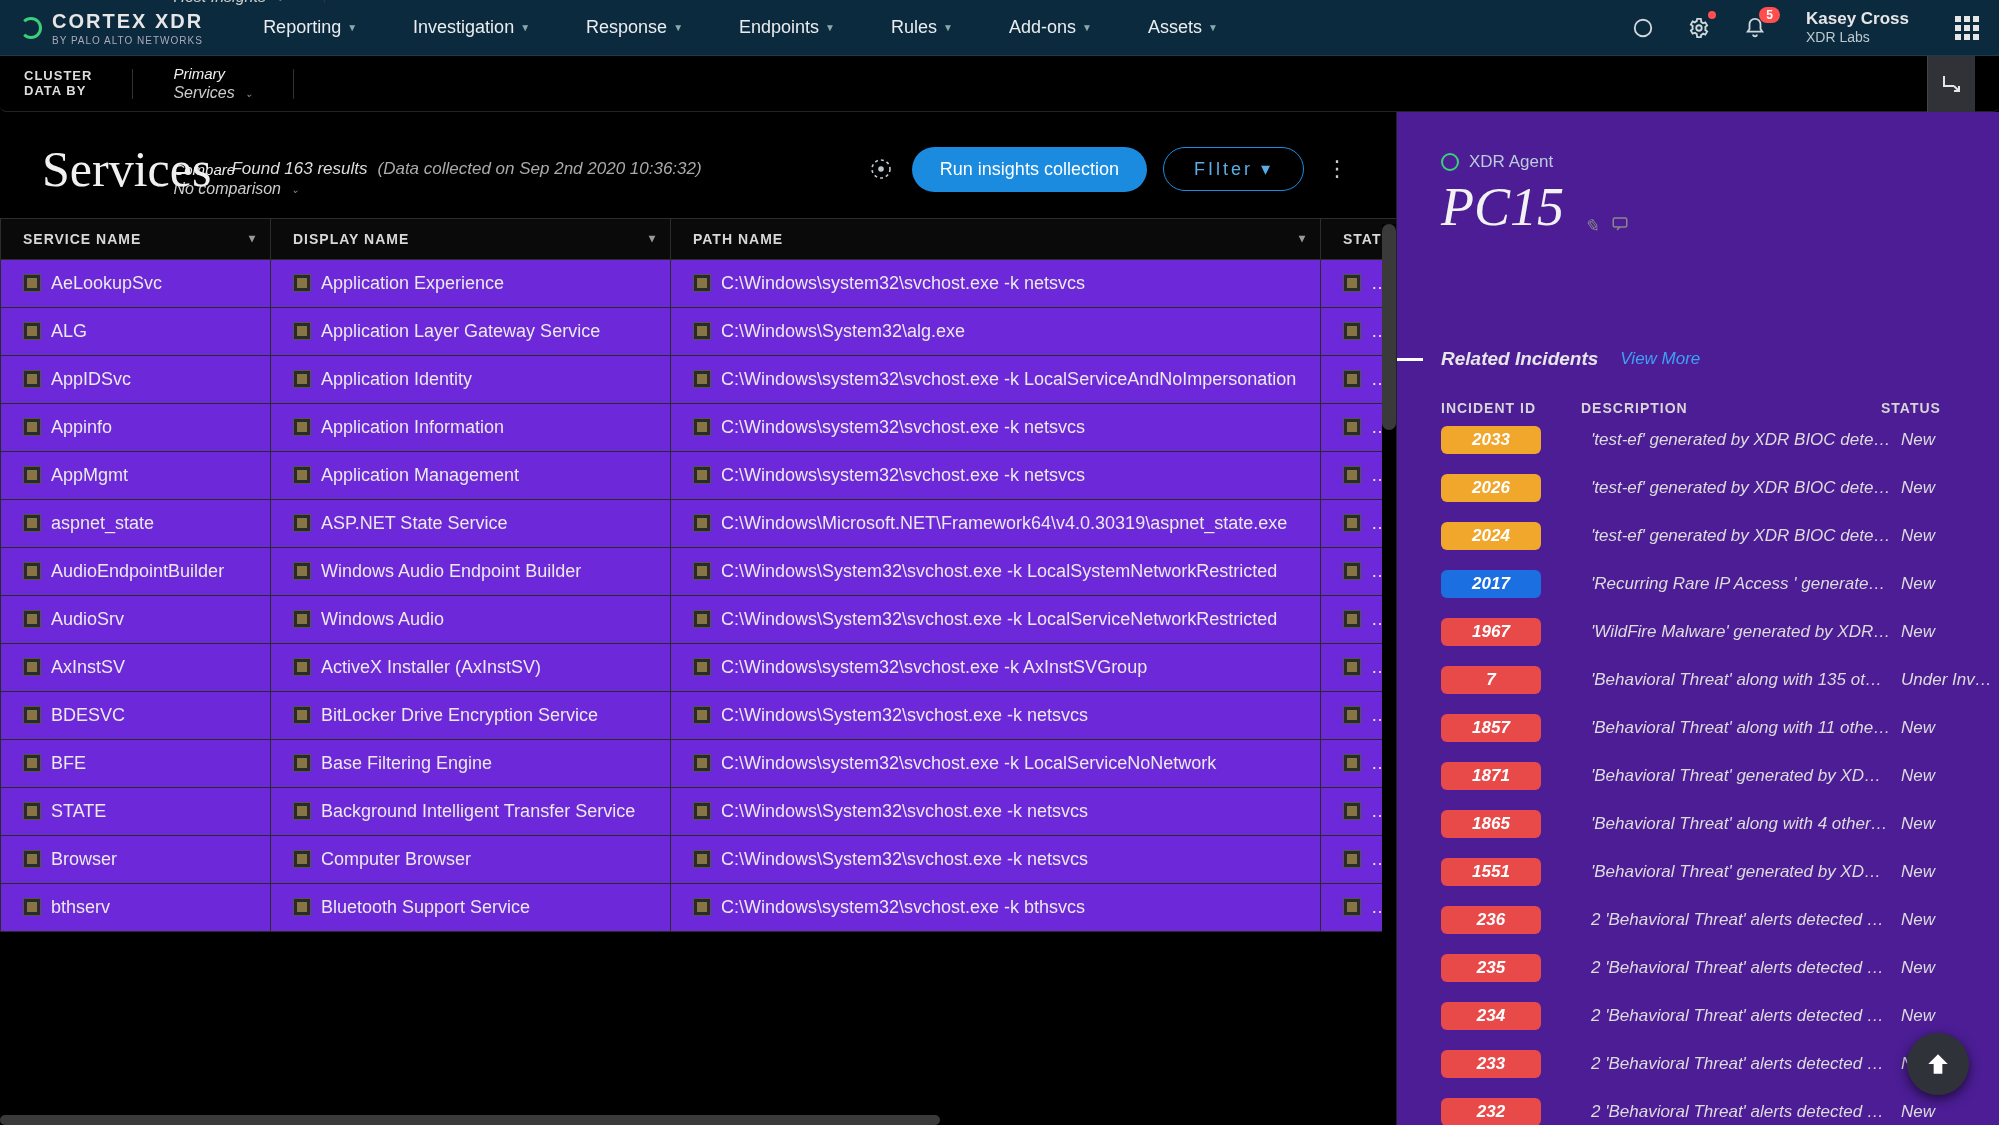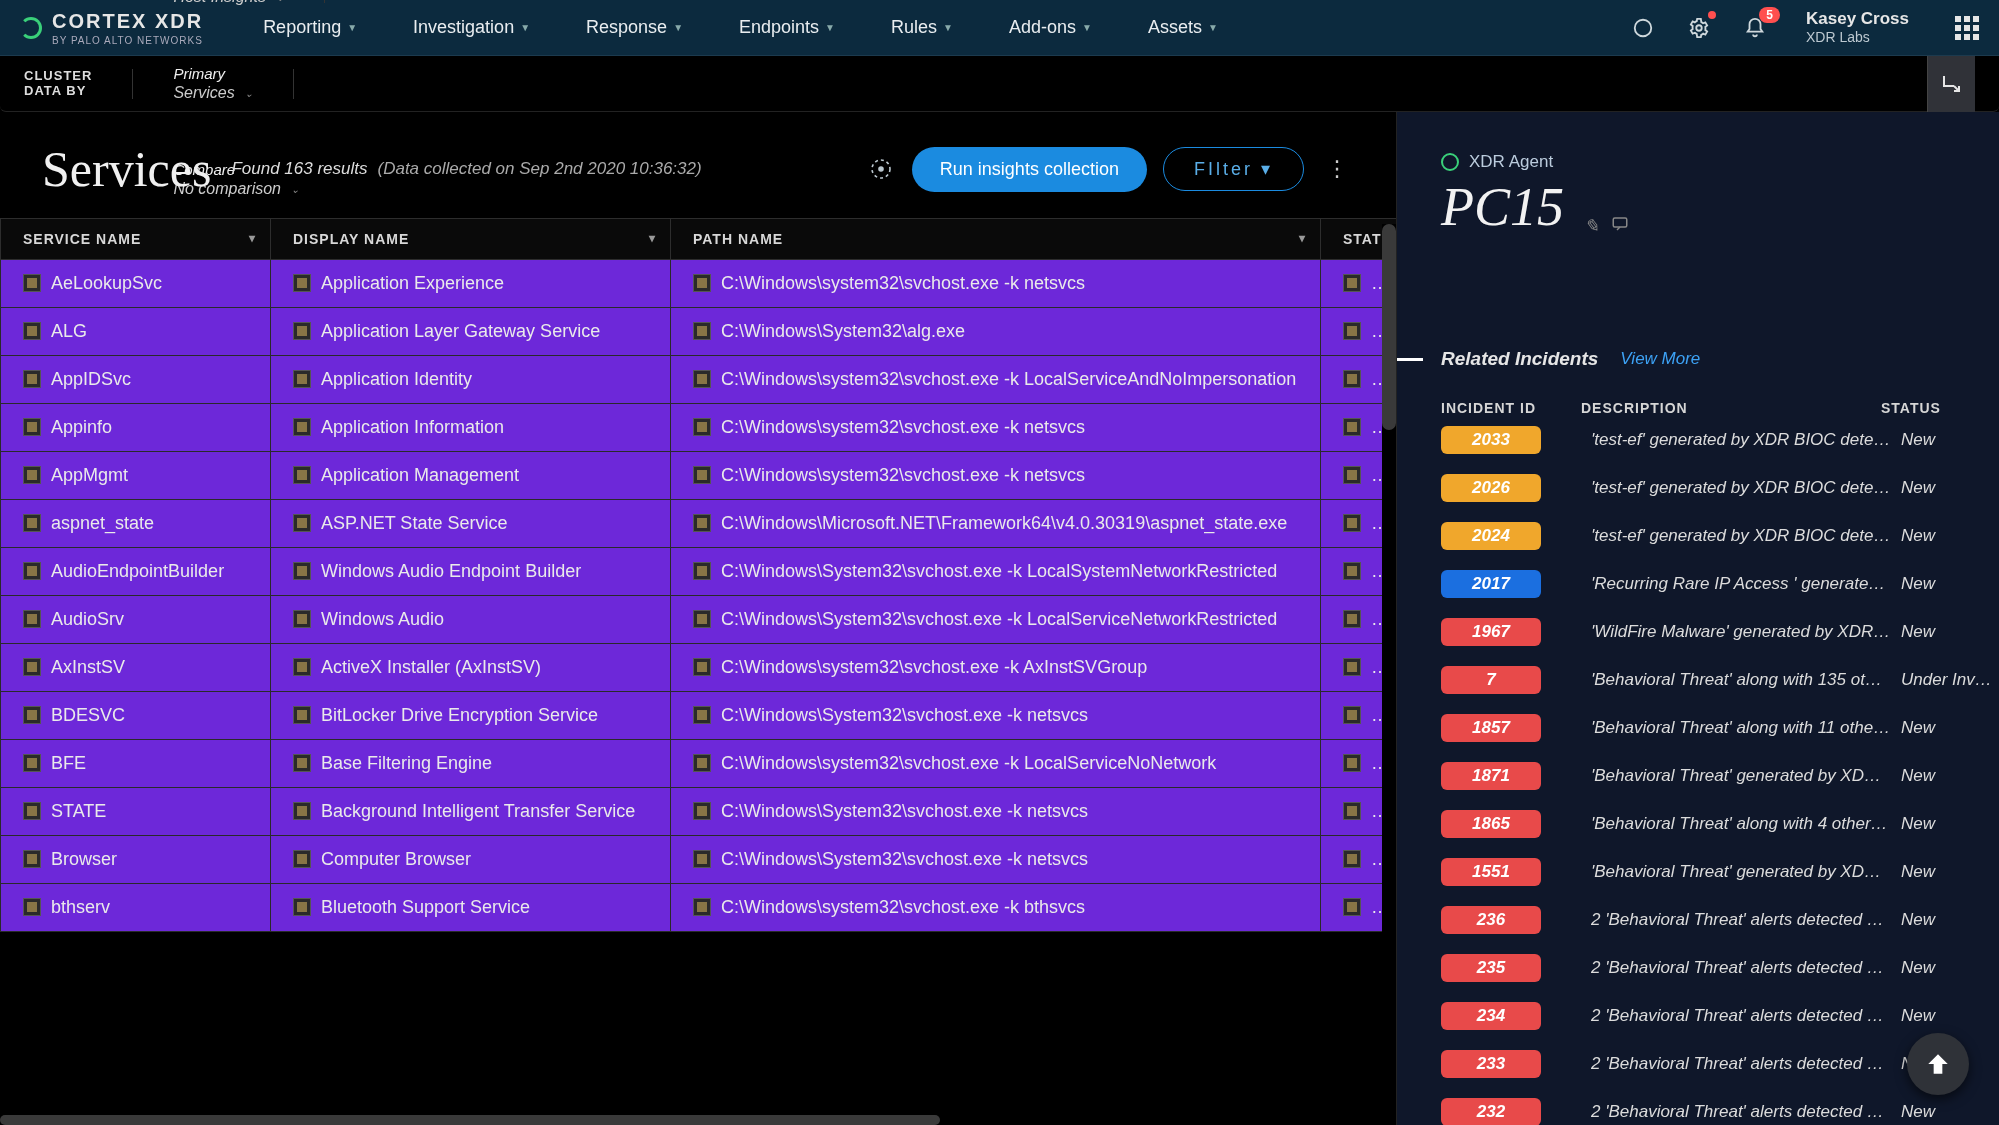--- a/index.html
+++ b/index.html
@@ -99,21 +99,21 @@
     background: transparent; color: #5aaee8; border: 1px solid #1b8be0;
     border-radius: 24px; padding: 10px 30px; font-size: 18px; cursor: pointer;
     letter-spacing: 3px; font-weight: 500; display: flex; align-items: center; gap: 8px;
   }
   .kebab { color: #ccc; font-size: 22px; cursor: pointer; padding: 0 6px; }
 
   
   .main-area { display: flex; height: calc(1125px - 56px - 56px); }
   .left-pane { width: 1396px; display: flex; flex-direction: column; }
   .right-pane {
-    width: 603px; background: #0f172a; border-left: 1px solid #222;
+    width: 603px; background: #4c1d95; border-left: 1px solid #222;
     padding: 0 12px 0 0; position: relative;
   }
 
   
   .tbl { border-collapse: collapse; width: 100%; table-layout: fixed; }
   .tbl thead th {
     background: #0a0a0a; text-align: left; padding: 12px 22px;
     font-size: 14px; letter-spacing: 1px; color: #d8d8d8; font-weight: 700;
     border: 1px solid #2d2d2d; position: relative; text-transform: uppercase;
   }

